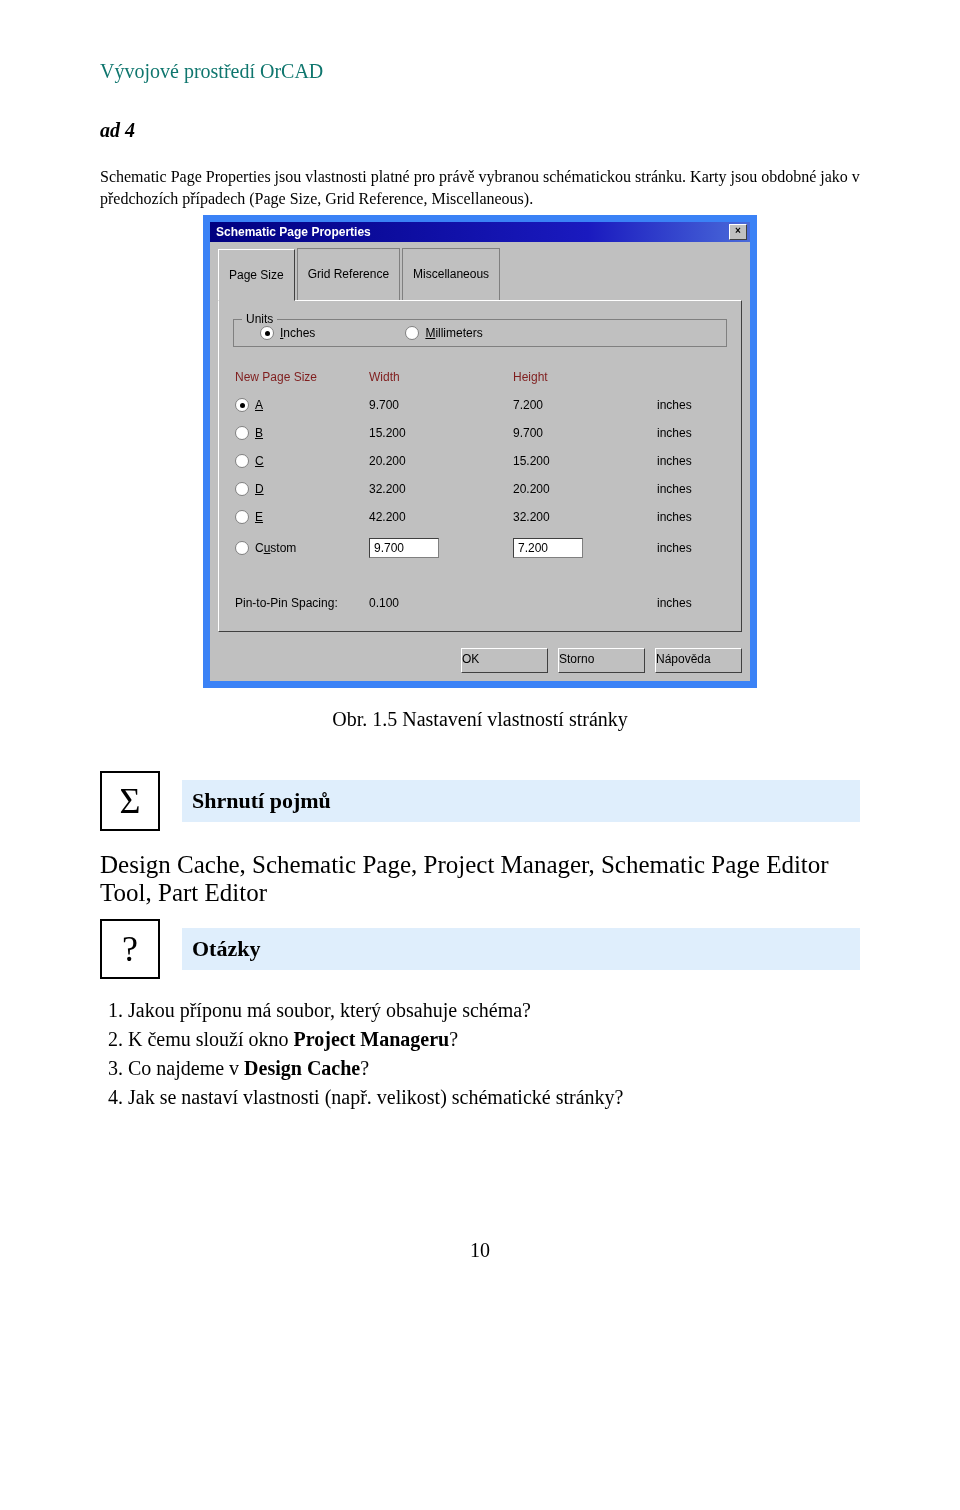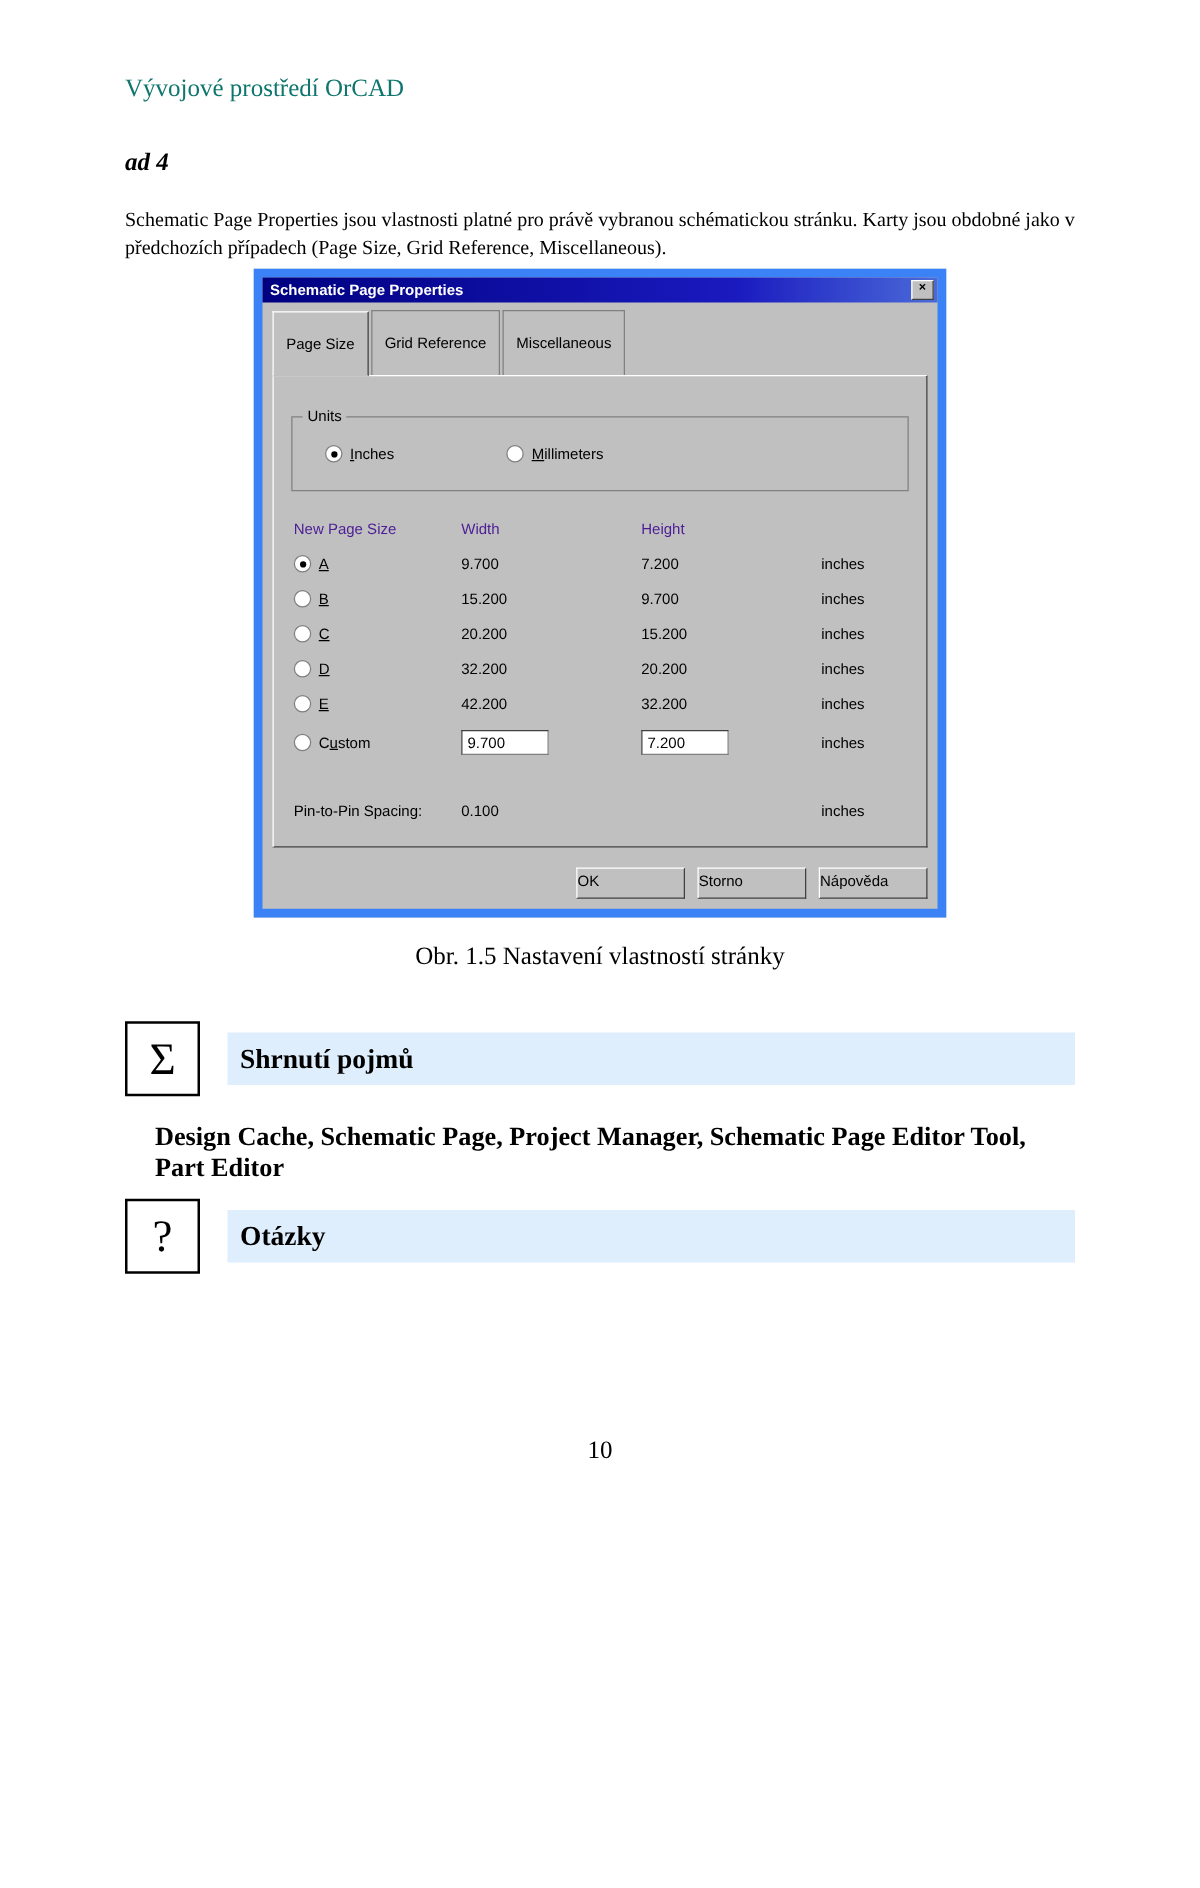--- a/index.html
+++ b/index.html
@@ -88,22 +88,22 @@
   .tab-surface {
     border: 1px solid #fff;
     border-right-color:#404040;
     border-bottom-color:#404040;
     margin: 0 8px 8px 8px;
     padding: 10px 14px 14px 14px;
     position: relative;
   }
   .groupbox {
     border: 1px solid #808080;
-    padding: 20px 16px;
-    margin: 22px 0 16px 0;
+    padding: 4px 16px;
+    margin: 8px 0 16px 0;
     position: relative;
   }
   .groupbox-label {
     position: absolute;
     top: -8px; left: 8px;
     background: #c0c0c0;
     padding: 0 4px;
     font-size: 12px;
   }
   .radio-row { display: flex; gap: 90px; padding: 2px 10px; }
@@ -115,21 +115,21 @@
   }
   .radio-dot { width: 5px; height: 5px; border-radius: 50%; background: #000; }
   .u { text-decoration: underline; }
   .size-table { width: 100%; border-collapse: collapse; }
   .size-table td, .size-table th {
     text-align: left;
     padding: 7px 2px;
     font-weight: normal;
     font-size: 12px;
   }
-  .size-table th { color: #4c1d95; }
+  .size-table th { color: #7f1d1d; }
   .col-label { width: 130px; }
   .col-w { width: 140px; }
   .col-h { width: 140px; }
   .col-u { }
   .text-input {
     width: 60px;
     height: 18px;
     background: #fff;
     border: 1px solid #808080;
     border-top-color:#404040;
@@ -176,24 +176,23 @@
     background: #fff;
   }
   .shaded-bar {
     flex: 1;
     background: #dfeefc;
     font-weight: bold;
     font-size: 22px;
     padding: 8px 10px;
   }
   .bold-line {
-    font-size: 21px;
-    font-weight: bold;
+    font-size: 25px;
+    font-weight: normal;
     margin-bottom: 12px;
-    margin-left: 24px;
   }
   ol.questions {
     font-size: 20px;
     padding-left: 28px;
     margin: 6px 0;
   }
   ol.questions li { margin: 6px 0; }
   .footer-num {
     text-align: center;
     font-size: 20px;
@@ -339,15 +338,21 @@
   <div class="shaded-heading">
     <div class="icon-box">Σ</div>
     <div class="shaded-bar">Shrnutí pojmů</div>
   </div>
   <div class="bold-line">Design Cache, Schematic Page, Project Manager, Schematic Page Editor Tool, Part Editor</div>
 
   <div class="shaded-heading">
     <div class="icon-box">?</div>
     <div class="shaded-bar">Otázky</div>
   </div>
+  <ol class="questions">
+    <li>Jakou příponu má soubor, který obsahuje schéma?</li>
+    <li>K čemu slouží okno <b>Project Manageru</b>?</li>
+    <li>Co najdeme v <b>Design Cache</b>?</li>
+    <li>Jak se nastaví vlastnosti (např. velikost) schématické stránky?</li>
+  </ol>
 
   <div class="footer-num">10</div>
 </div>
 
 </body></html>

